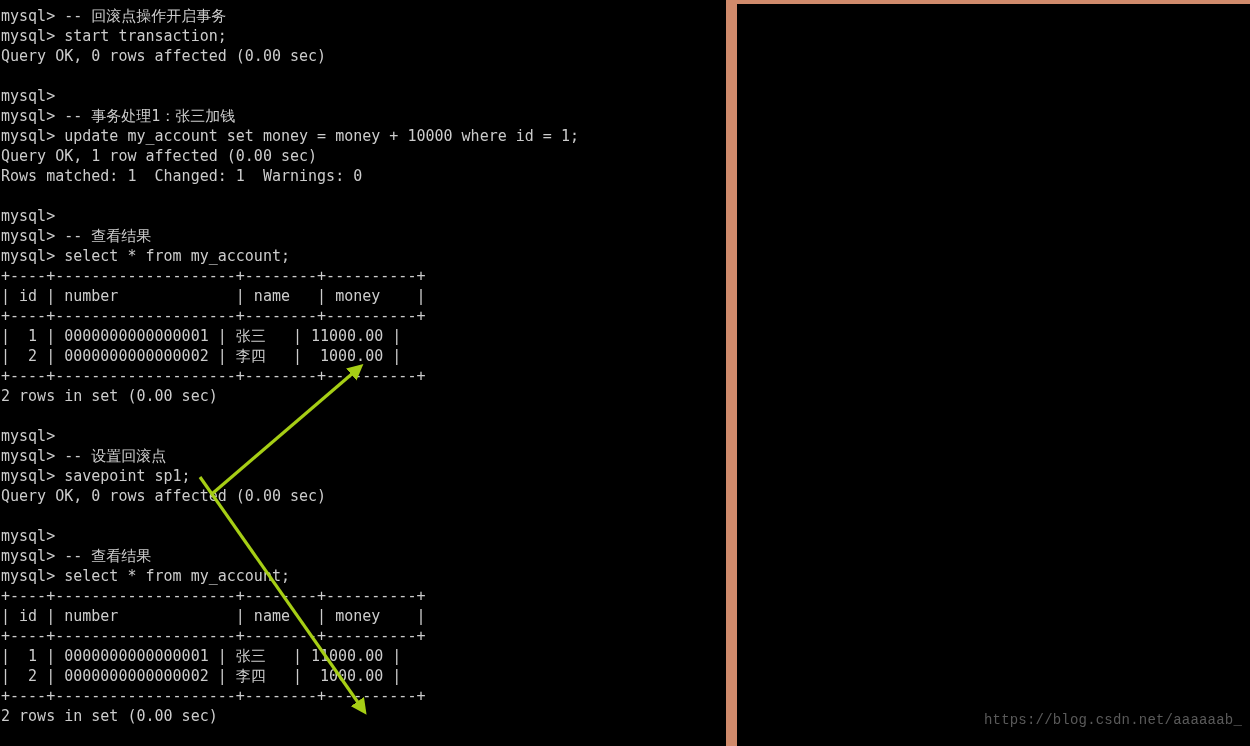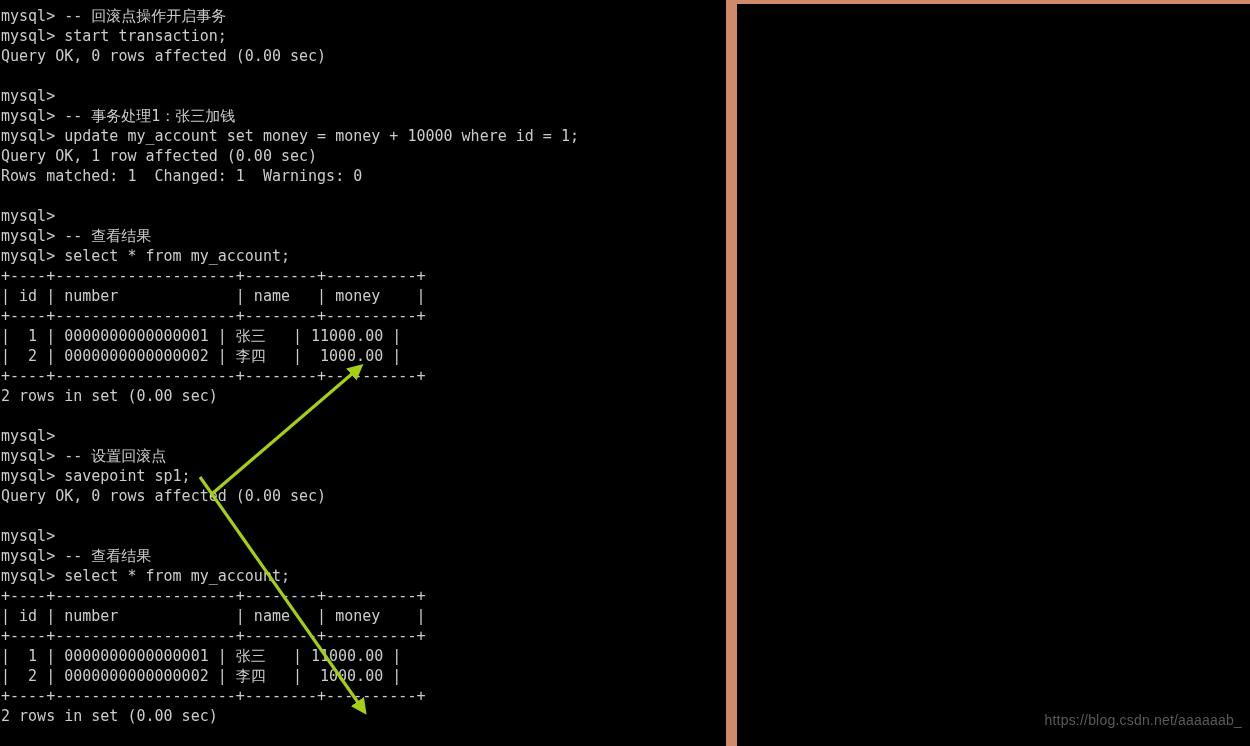--- a/index.html
+++ b/index.html
@@ -81,21 +81,21 @@
     height: 746px;
     pointer-events: none;
   }
 
   
   #watermark {
     position: absolute;
     right: 8px;
     bottom: 18px;
     color: #5a5a5a;
-    font-family: Liberation Sans, sans-serif;
+    font-family: Liberation Mono, monospace;
     font-size: 14px;
     letter-spacing: 0.2px;
     white-space: nowrap;
   }
 </style>
 </head>
 <body>
 
 <div id="terminal-left">
   <pre class="console" id="console-left">mysql&gt; -- 回滚点操作开启事务

